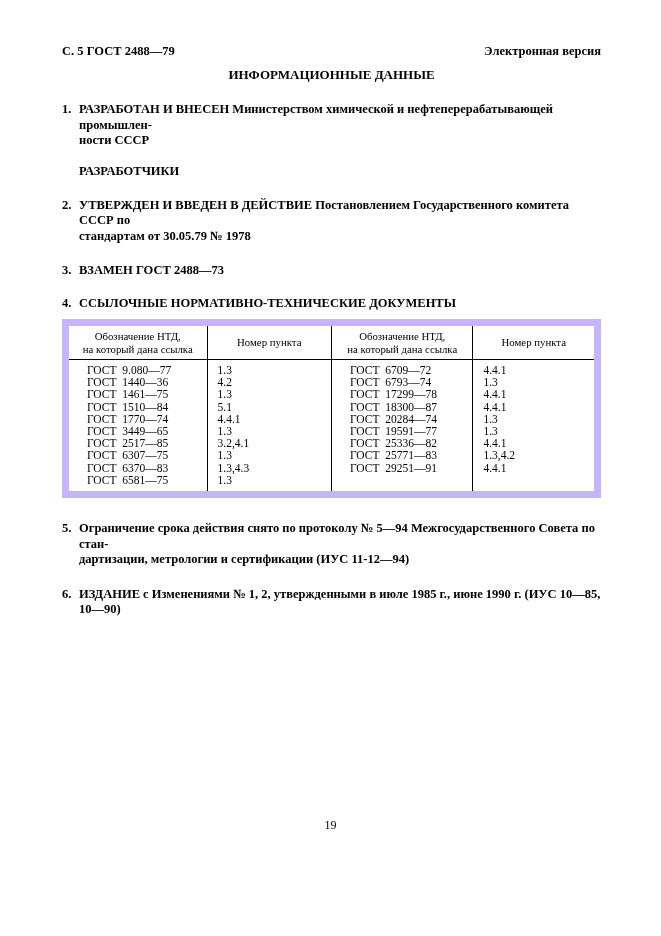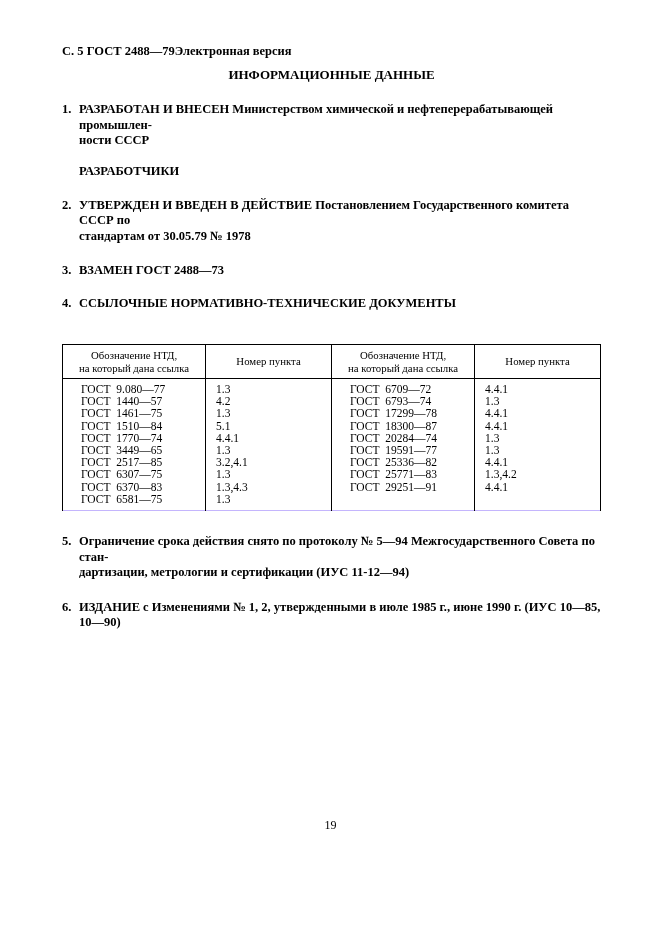--- a/index.html
+++ b/index.html
@@ -13,21 +13,21 @@
   }
   .page {
     position: absolute;
     top: 0; left: 0;
     width: 661px; height: 936px;
     padding: 44px 60px 0 62px;
     box-sizing: border-box;
   }
   .doc-header {
     display: flex;
-    justify-content: flex-start;
+    justify-content: space-between;
     font-size: 12.5px;
     font-weight: bold;
   }
   .doc-title {
     text-align: center;
     font-weight: bold;
     font-size: 13px;
     margin-top: 8px;
   }
   .item {
@@ -45,22 +45,22 @@
     margin: 15px 0 0 17px;
   }
   .developers-names {
     font-weight: bold;
     font-size: 12.2px;
     margin: 13px 0 0 36px;
   }
   table.refs {
     width: 100%;
     border-collapse: collapse;
-    border: 1px solid #c4b5fd;
-    margin-top: 33px;
+    border: 7px solid #c4b5fd;
+    margin-top: 8px;
     font-size: 11.5px;
     line-height: 12.2px;
     table-layout: fixed;
   }
   table.refs th {
     border: 1px solid #000;
     font-weight: normal;
     font-size: 10.8px;
     line-height: 12.5px;
     padding: 4px 2px;
@@ -144,21 +144,21 @@
       </tr>
     </thead>
     <tbody>
       <tr>
         <td>ГОСТ  9.080—77</td>
         <td class="pt">1.3</td>
         <td>ГОСТ  6709—72</td>
         <td class="pt">4.4.1</td>
       </tr>
       <tr>
-        <td>ГОСТ  1440—57</td>
+        <td>ГОСТ  1440—36</td>
         <td class="pt">4.2</td>
         <td>ГОСТ  6793—74</td>
         <td class="pt">1.3</td>
       </tr>
       <tr>
         <td>ГОСТ  1461—75</td>
         <td class="pt">1.3</td>
         <td>ГОСТ  17299—78</td>
         <td class="pt">4.4.1</td>
       </tr>

